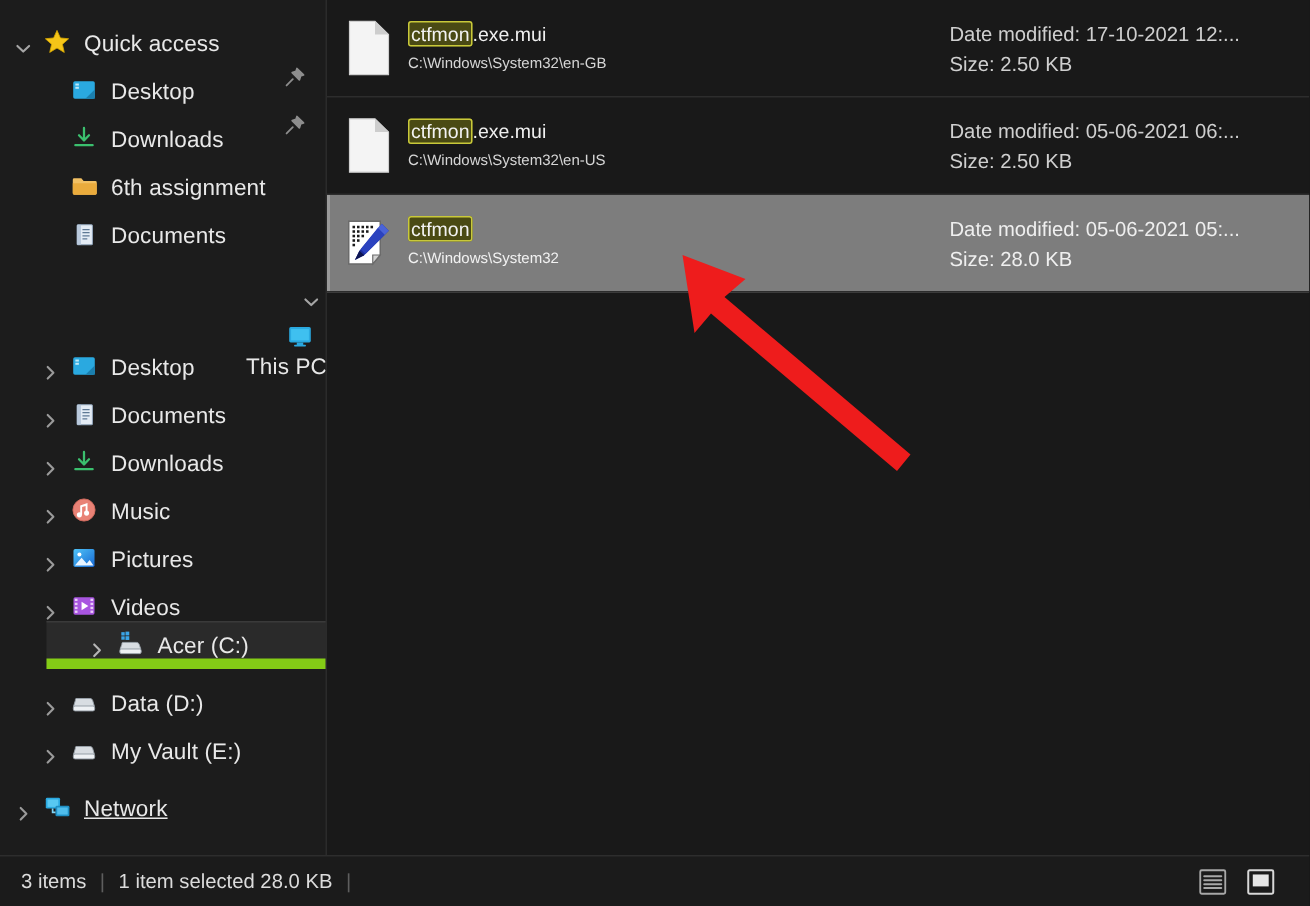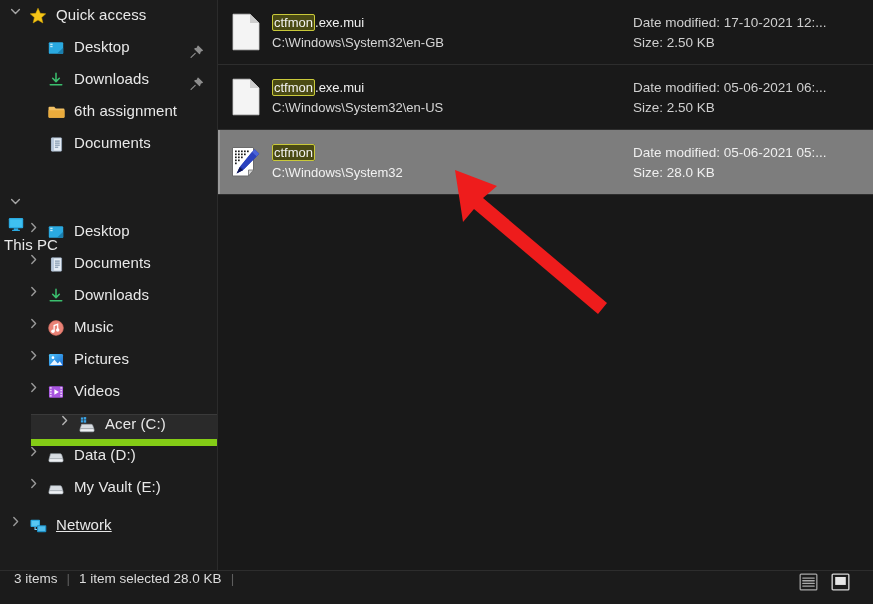--- a/index.html
+++ b/index.html
@@ -43,21 +43,21 @@
   .sidebar::after {
     content: "";
     position: absolute;
     top: 0; right: 0; bottom: 0;
     width: 1px;
     background: #2b2b2b;
   }
   .nav-item {
     position: relative;
     display: flex;
-    align-items: flex-start;
+    align-items: flex-end;
     height: 32px;
     padding-left: 4px;
     box-sizing: border-box;
     cursor: default;
     white-space: nowrap;
   }
   .nav-item.selected {
     background: #2a2a2a;
     border-top: 1px solid #3a3a3a;
     border-bottom: 7px solid #84cc16;
@@ -154,21 +154,21 @@
   }
   .hl {
     background: #4a4a14;
     border: 1px solid #c9c93a;
     border-radius: 2px;
     padding: 0 1px;
     margin-right: 0px;
     color: #f2f2f2;
   }
   .file-path {
-    font-size: 13px;
+    font-size: 10px;
     line-height: 16px;
     color: #d6d6d6;
     white-space: nowrap;
   }
   .file-row.selected .file-path { color: #f2f2f2; }
   .file-meta {
     flex: 0 0 240px;
     width: 240px;
     display: flex;
     flex-direction: column;
@@ -186,21 +186,21 @@
   .file-row.selected .meta-line { color: #efefef; }
 
   
   .statusbar {
     position: relative;
     height: 34px;
     flex: 0 0 34px;
     background: #1b1b1b;
     border-top: 1px solid #2d2d2d;
     display: flex;
-    align-items: flex-start;
+    align-items: center;
     padding: 0 20px 0 14px;
     box-sizing: border-box;
   }
   .status-text {
     font-size: 13.5px;
     color: #dcdcdc;
     white-space: nowrap;
   }
   .status-sep {
     color: #5e5e5e;

